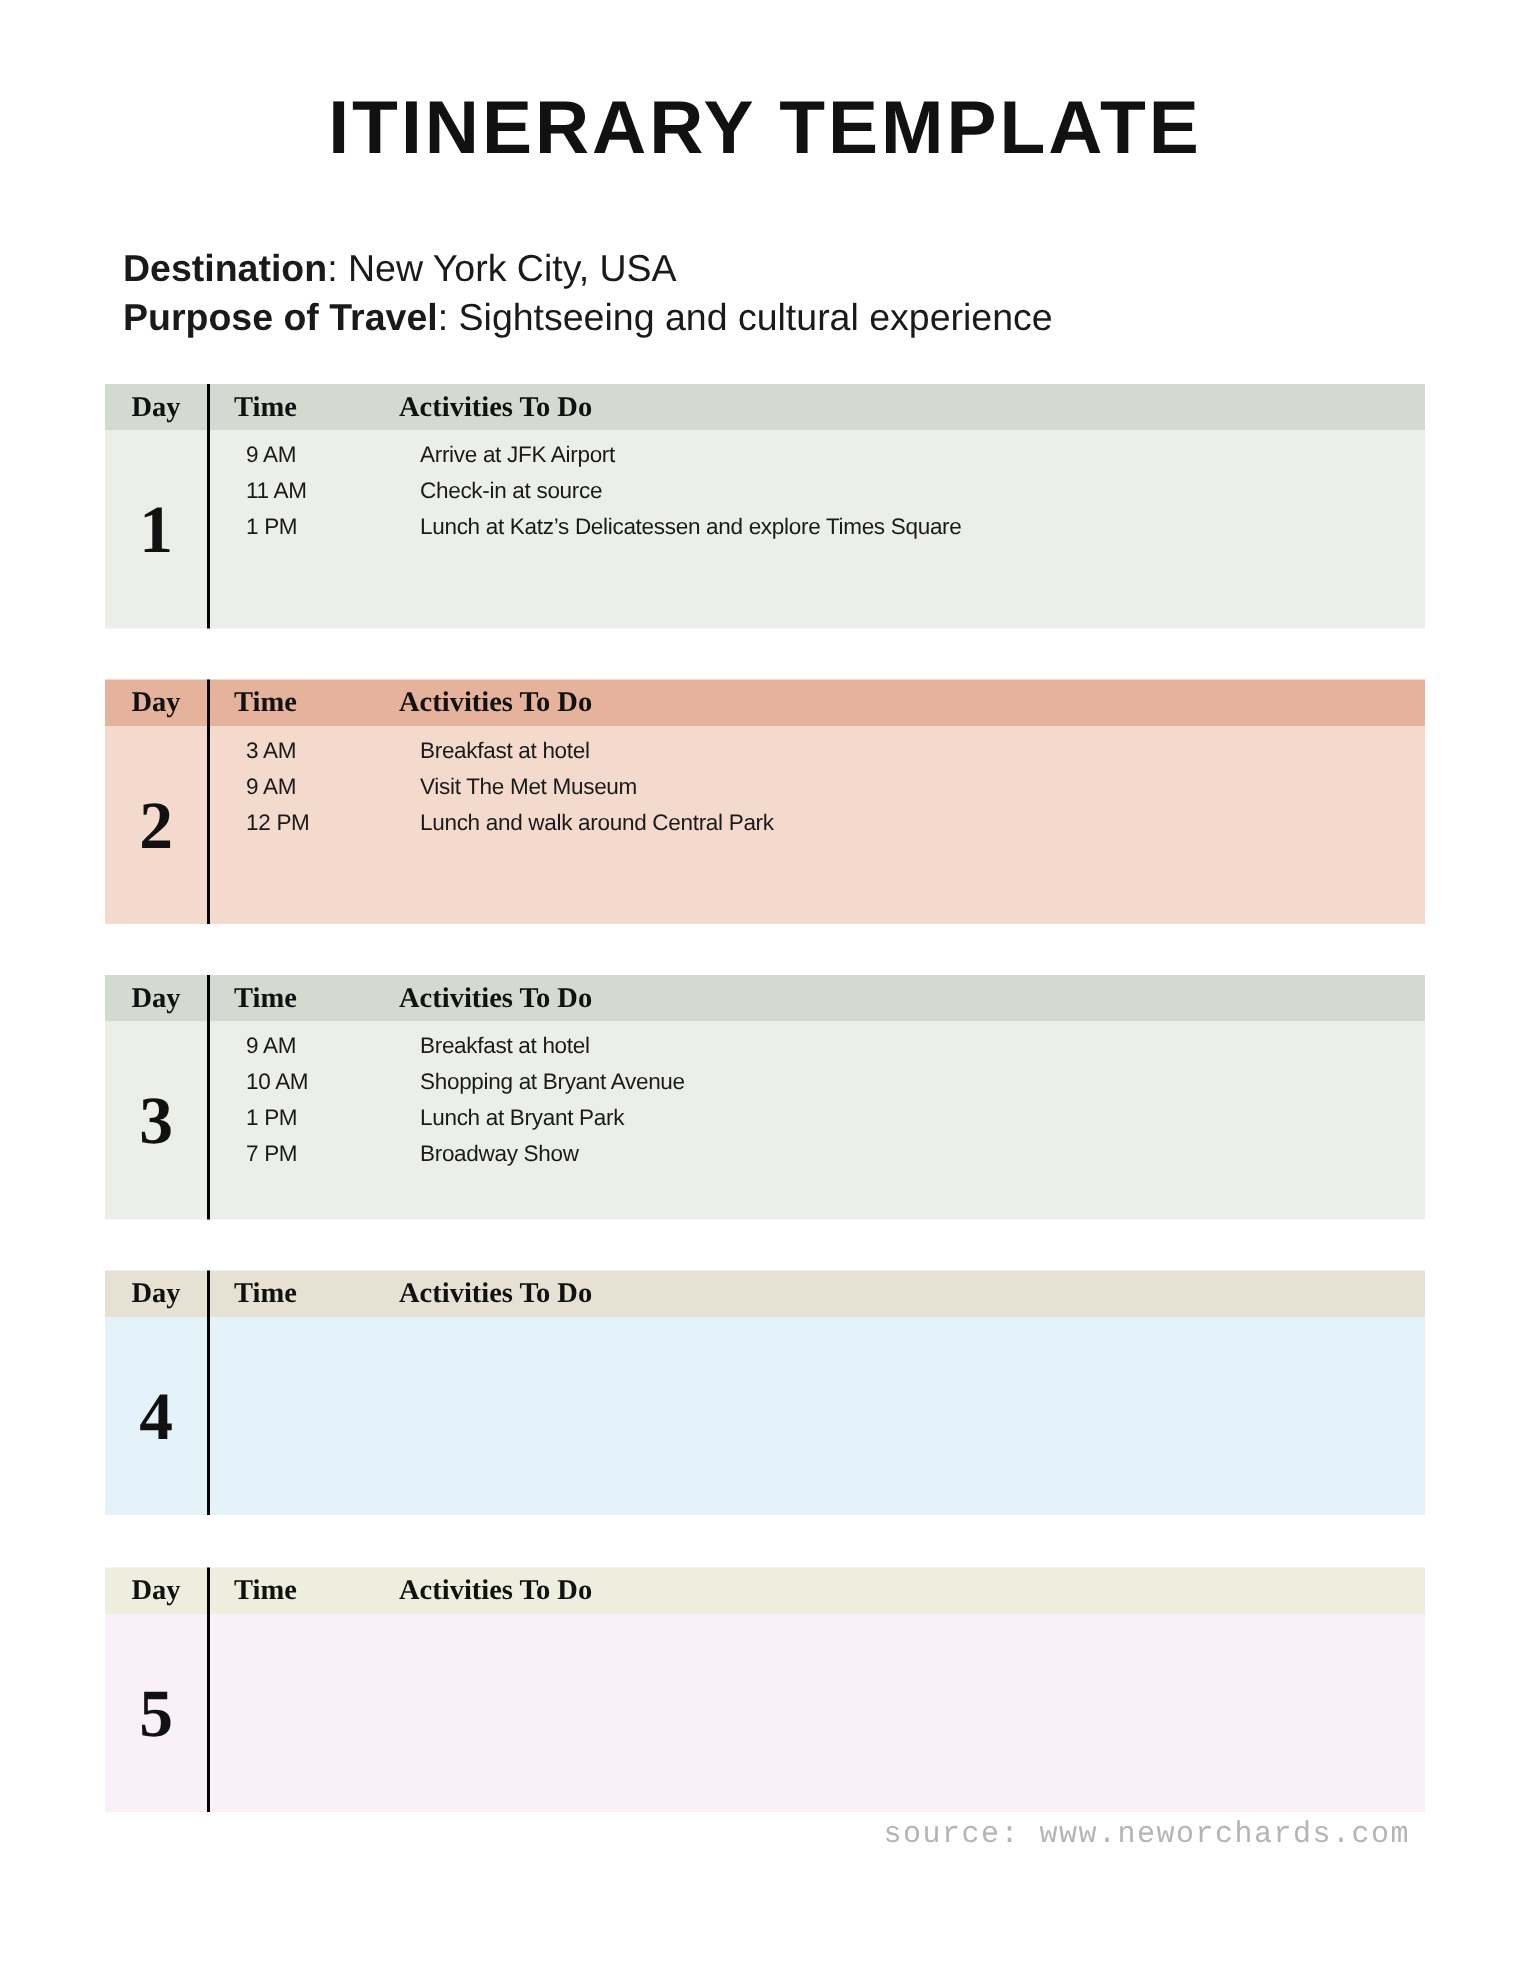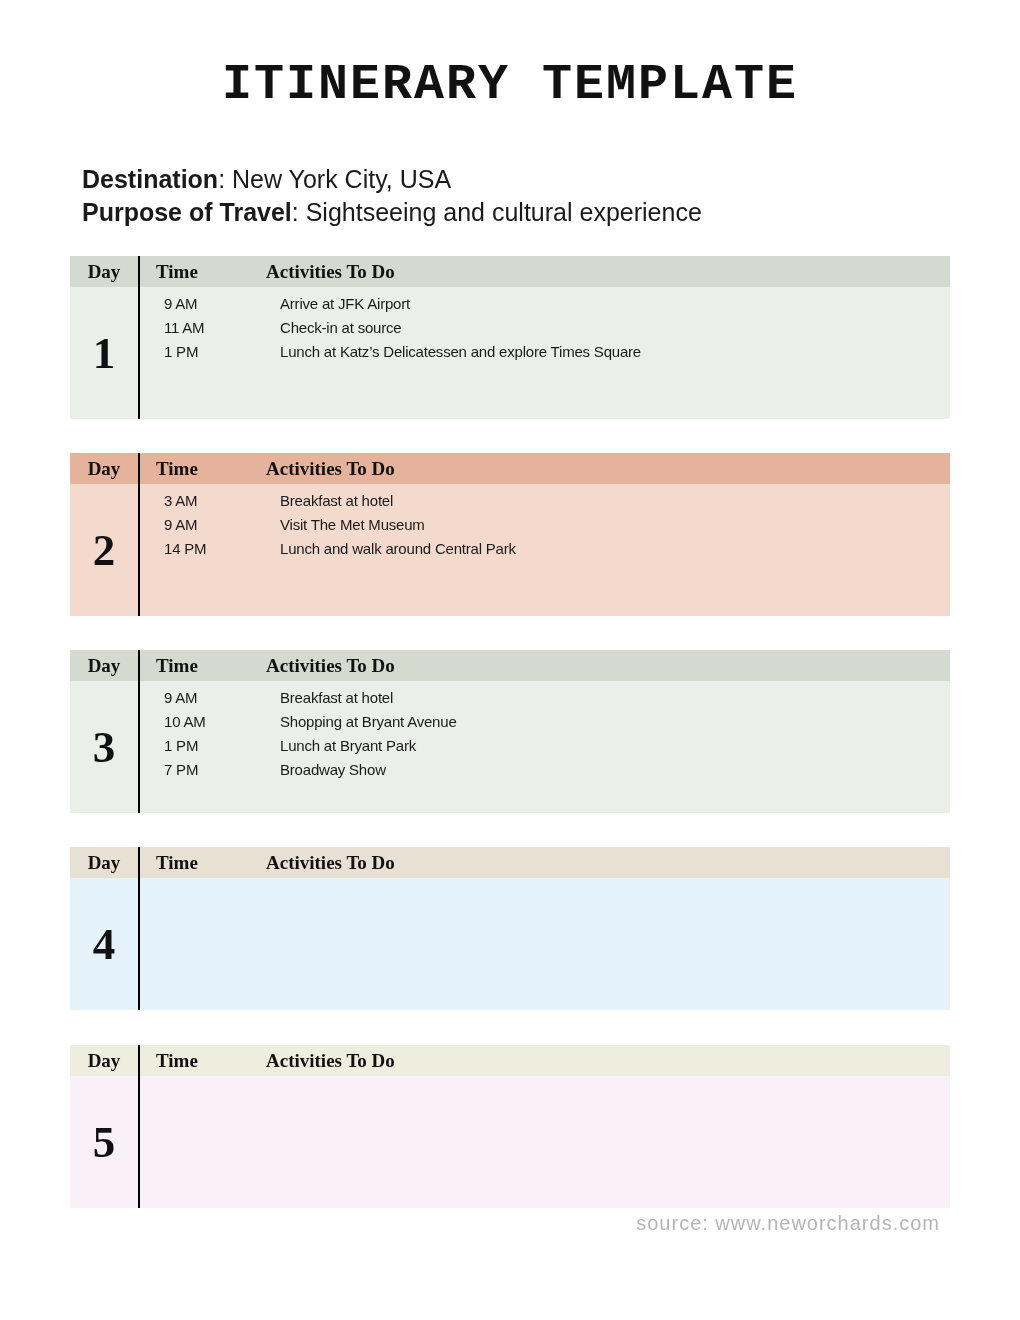--- a/index.html
+++ b/index.html
@@ -13,21 +13,21 @@
     color: #1a1a1a;
     overflow: hidden;
   }
 
   .doc-title {
     position: absolute;
     top: 56px;
     left: 0;
     width: 100%;
     text-align: center;
-    font-family: Liberation Mono, monospace;
+    font-family: Liberation Sans, sans-serif;
     font-size: 50px;
     font-weight: 600;
     letter-spacing: 2px;
     color: #111111;
     white-space: nowrap;
   }
 
   .info-block {
     position: absolute;
     top: 163px;
@@ -88,21 +88,21 @@
     position: absolute;
     left: 68px; top: 0; bottom: 0;
     width: 2px;
     background: #000000;
   }
 
   .source-note {
     position: absolute;
     top: 1212px;
     right: 80px;
-    font-family: Liberation Sans, sans-serif;
+    font-family: Liberation Mono, monospace;
     font-size: 20px;
     color: #b5b5b5;
     letter-spacing: 1px;
   }
 </style>
 </head>
 <body>
 
 <div class="page">
 
@@ -154,21 +154,21 @@
           <div class="entries">
             <div class="entry">
               <div class="time-cell">3 AM</div>
               <div class="act-cell">Breakfast at hotel</div>
             </div>
             <div class="entry">
               <div class="time-cell">9 AM</div>
               <div class="act-cell">Visit The Met Museum</div>
             </div>
             <div class="entry">
-              <div class="time-cell">14 PM</div>
+              <div class="time-cell">12 PM</div>
               <div class="act-cell">Lunch and walk around Central Park</div>
             </div>
           </div>
         </div>
         <div class="v-line"></div>
       </div>
       <div class="day-table">
         <div class="t-header" style="background:#d4dacf">
           <div class="day-col">Day</div>
           <div class="time-col">Time</div>

